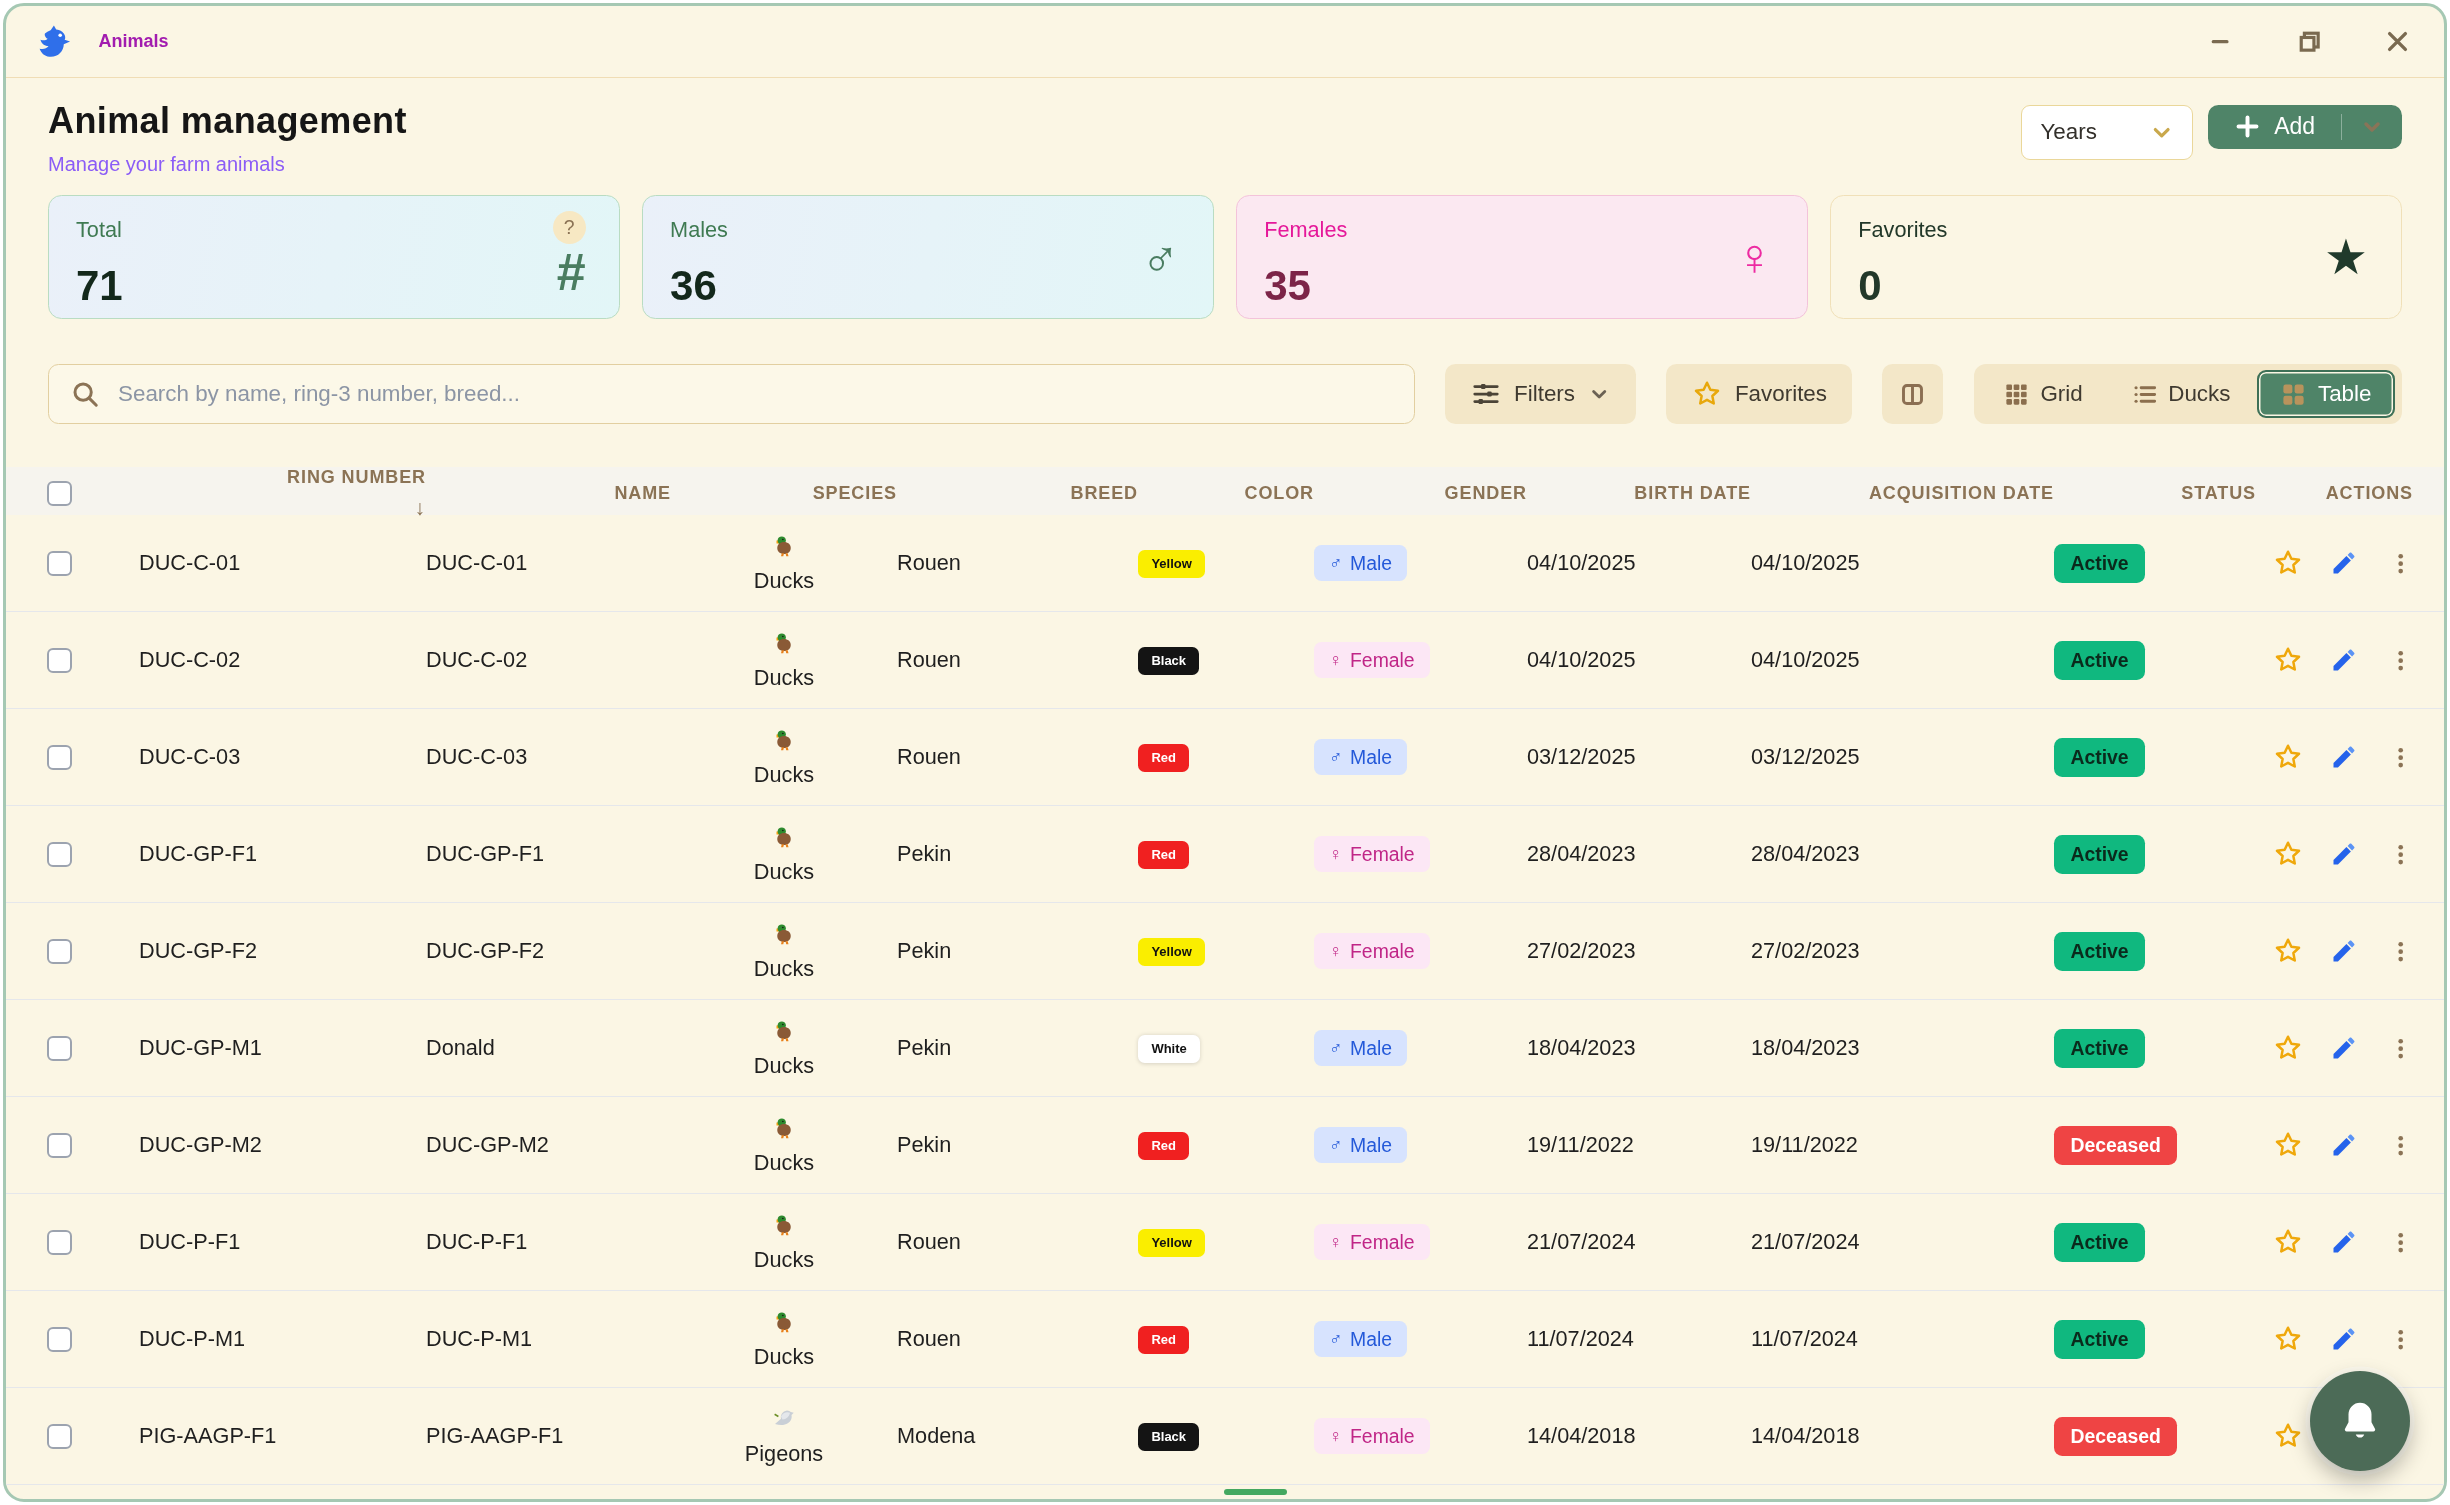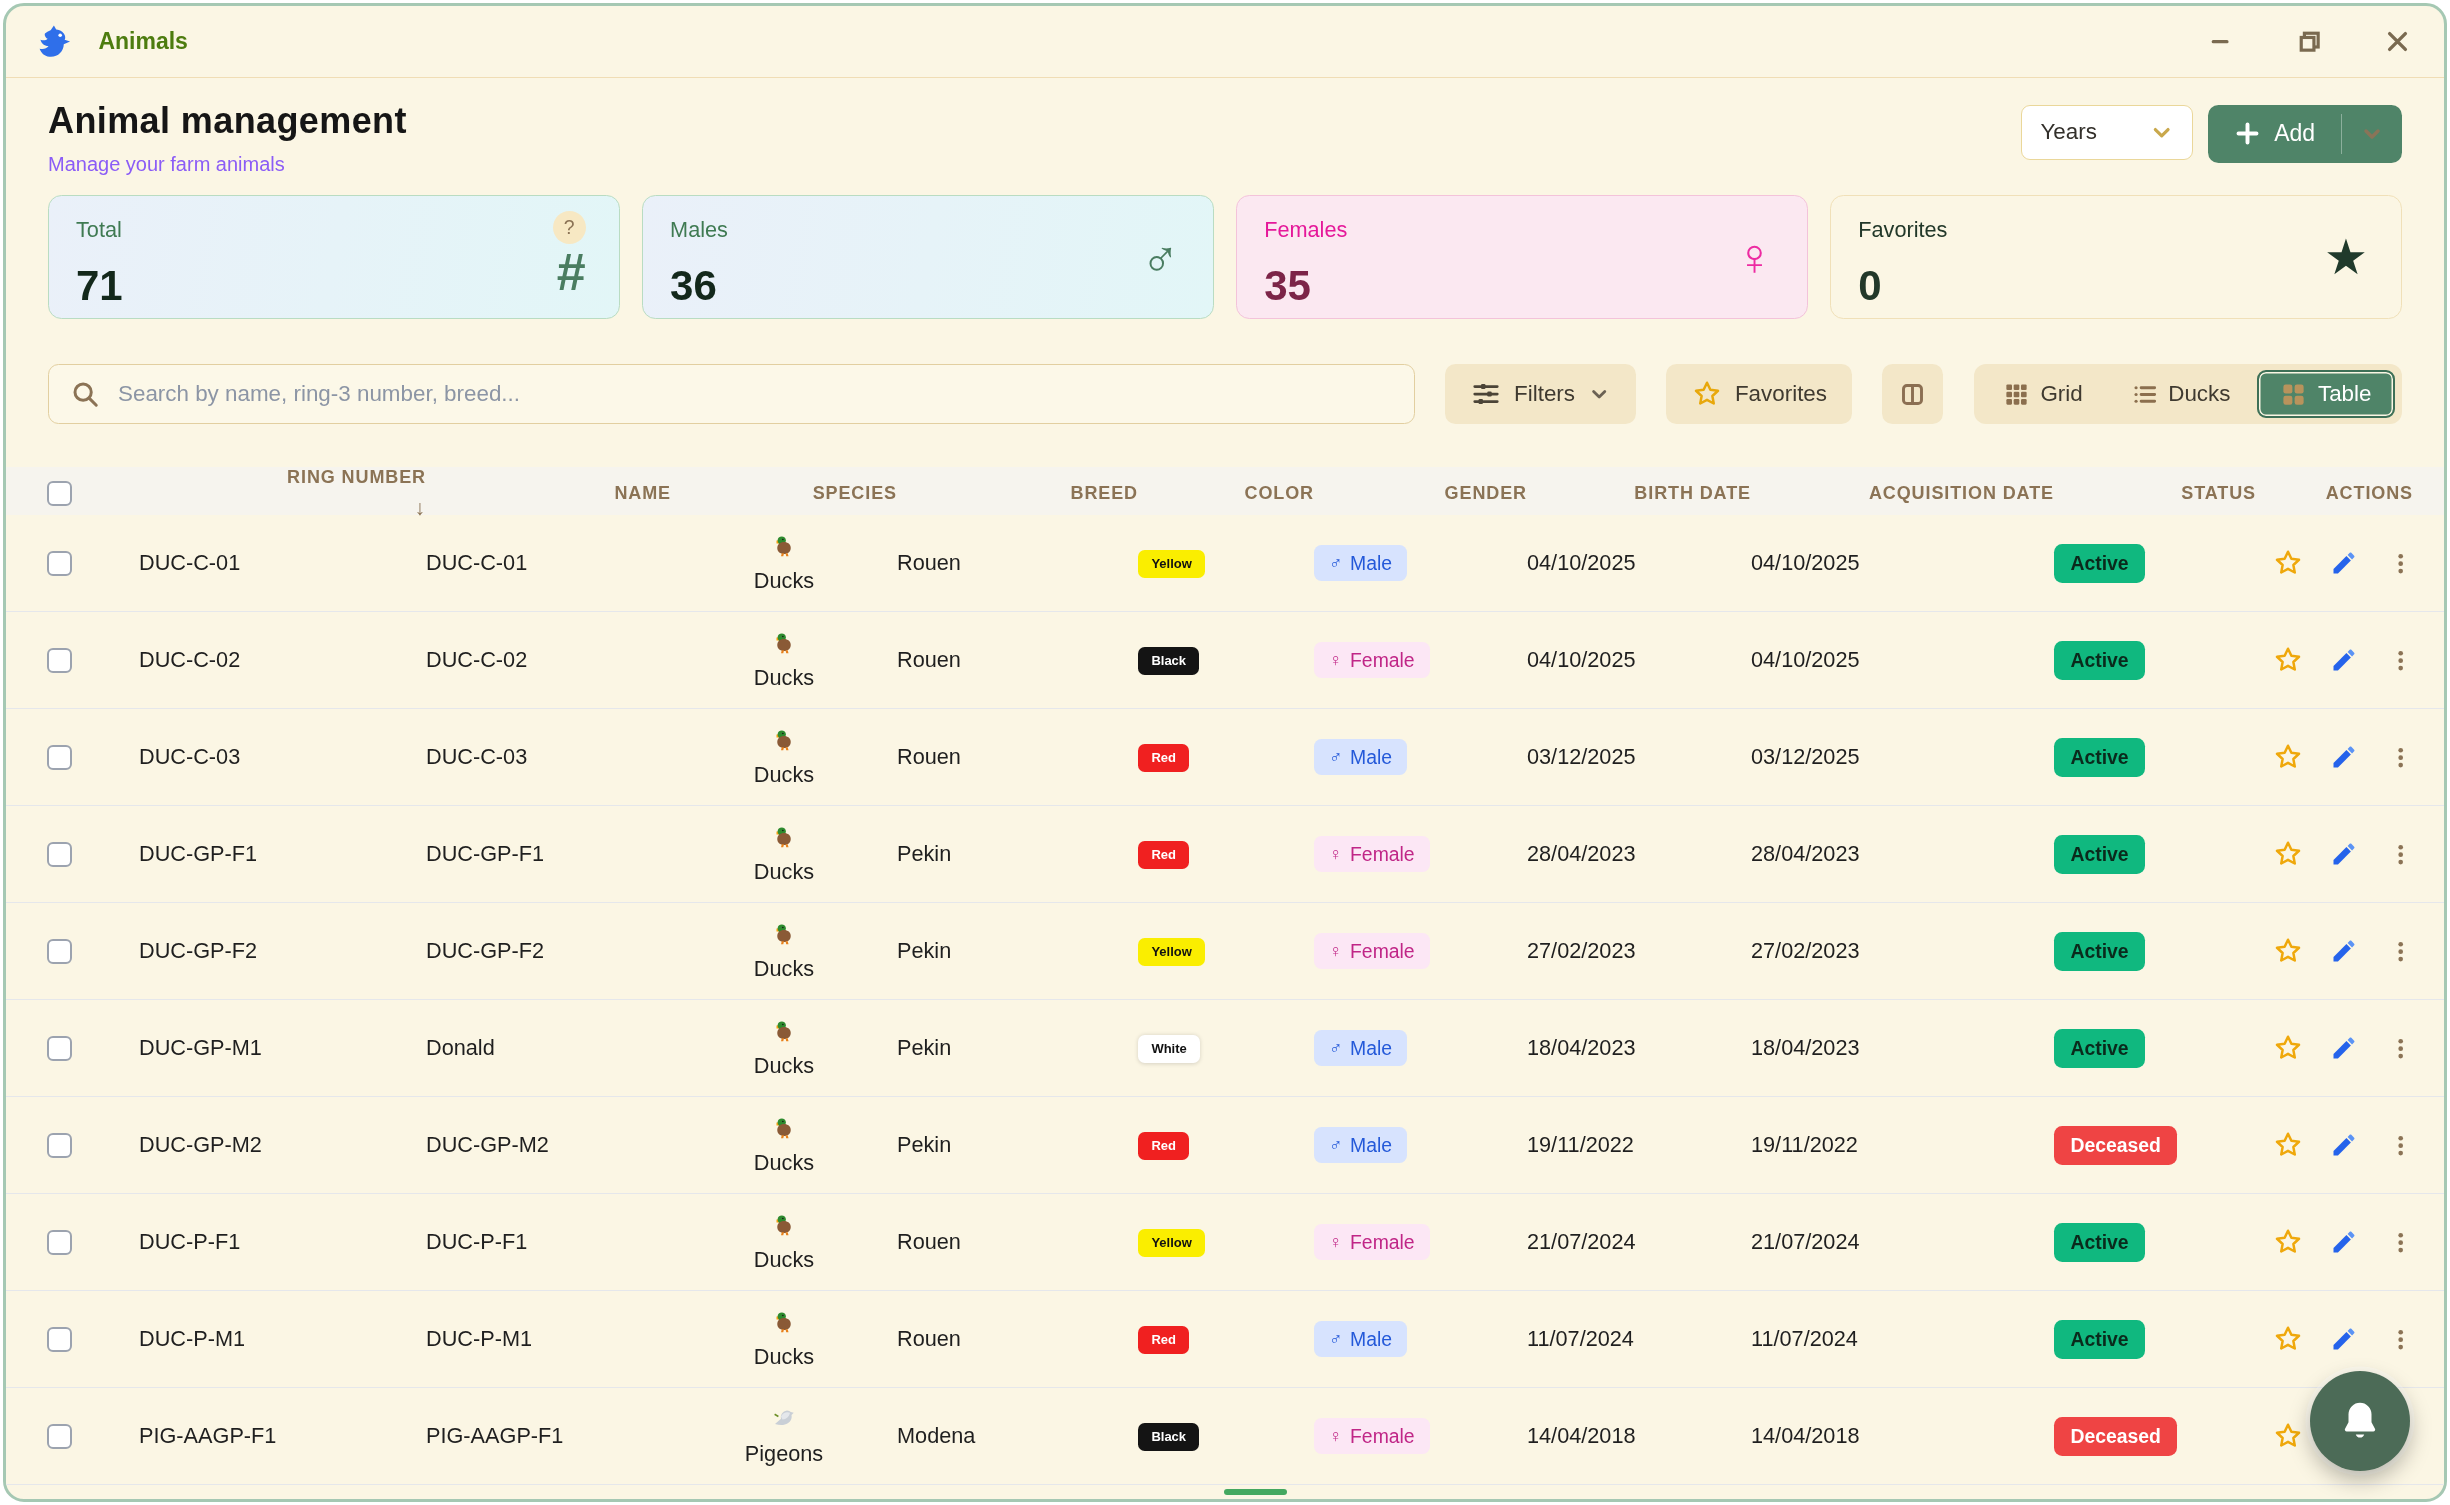--- a/index.html
+++ b/index.html
@@ -5,34 +5,34 @@
   * { margin:0; padding:0; box-sizing:border-box; }
   html,body { width:2450px; height:1506px; overflow:hidden; background:#ffffff;
               font-family:"Liberation Sans","DejaVu Sans",sans-serif; }
   .window { position:absolute; inset:3px; border:3px solid #A5C8B3; border-radius:21px;
             background:#FBF6E4; overflow:hidden; }
 
   
   .titlebar { height:72px; display:flex; align-items:center; padding:0 30px;
               border-bottom:1.5px solid #F0DDB5; }
   .logo { width:43px; height:43px; margin-right:19.4px; }
-  .app-title { font-size:23px; font-weight:bold; color:#4d7c0f; }
+  .app-title { font-size:18px; font-weight:bold; color:#a21caf; }
   .win-controls { margin-left:auto; display:flex; align-items:center; gap:55px; }
   .win-btn { width:33px; height:33px; display:flex; align-items:center; justify-content:center; cursor:default; }
 
   
   .page-header { display:flex; align-items:flex-start; padding:22.4px 42px 0 42px; }
   .page-title { font-size:36px; font-weight:bold; color:#161616; letter-spacing:0.4px; }
   .page-subtitle { font-size:20px; color:#8b5cf6; margin-top:10.5px; }
   .header-right { margin-left:auto; display:flex; gap:15px; margin-top:4.5px; }
   .years-select { width:172px; height:55px; background:#FFFFFF; border:1.5px solid #EAD79A;
                   border-radius:9px; display:flex; align-items:center; padding:0 18px;
                   font-size:22.4px; color:#33302B; }
   .years-select svg { margin-left:auto; }
-  .add-btn { height:58px; background:#4F8468; border-radius:10.5px; display:flex; align-items:stretch;
+  .add-btn { height:44px; background:#4F8468; border-radius:10.5px; display:flex; align-items:stretch;
              color:#fff; overflow:hidden; }
   .add-main { display:flex; align-items:center; gap:13.4px; padding:0 25.4px; font-size:23px; }
   .add-divider { width:1.5px; background:rgba(255,255,255,0.35); margin:9px 0; }
   .add-caret { display:flex; align-items:center; padding:0 18px; }
 
   
   .cards { display:flex; gap:22.4px; padding:19.4px 42px 0 42px; }
   .card { position:relative; flex:1; height:124px; border-radius:13.4px; padding:21px 27px; }
   .card-blue { background:linear-gradient(100deg,#EAF0F9 0%,#E2F6F7 100%); border:1.5px solid #B9DCC2; }
   .card-pink { background:#FBE8F1; border:1.5px solid #F3C3DA; }

